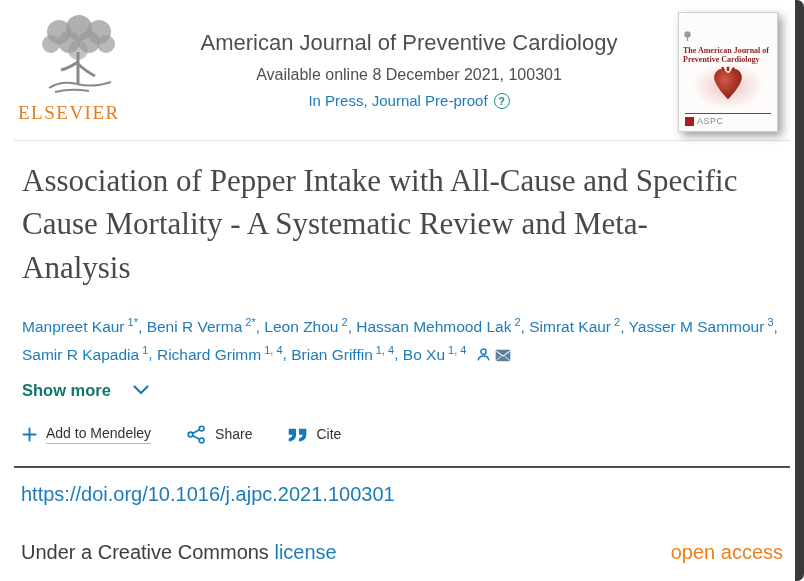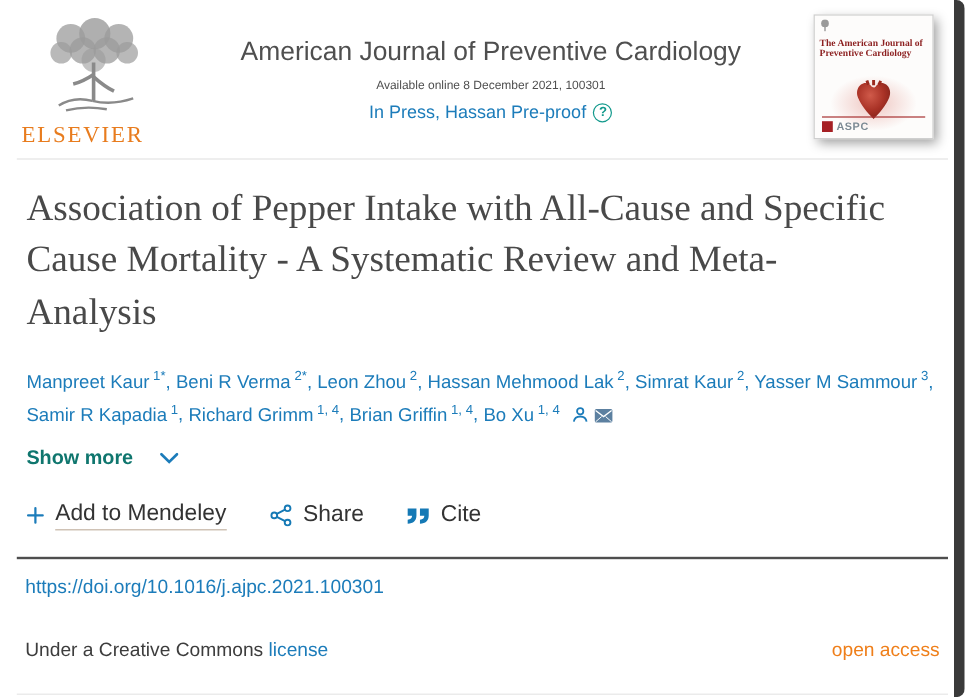--- a/index.html
+++ b/index.html
@@ -14,50 +14,50 @@
   
   .header{display:flex;align-items:flex-start;padding:12px 26px 0 18px;}
   .elsevier{width:122px;text-align:left;cursor:pointer;}
   .elsevier svg{display:block;margin:2px auto 0;}
   .elsevier-word{
     font-family:"Liberation Serif",serif;color:#e87c1e;font-size:19px;
     letter-spacing:1.5px;margin-top:2px;
   }
   .head-center{flex:1;text-align:center;padding-top:18px;}
   .journal-title{font-size:22px;color:#4f4f4f;font-weight:400;cursor:pointer;text-align:center;}
-  .avail{font-size:10px;color:#4f4f4f;margin-top:10px;}
+  .avail{font-size:16px;color:#4f4f4f;margin-top:10px;}
   .inpress{font-size:15px;color:#1c7cba;margin-top:8px;display:inline-flex;align-items:center;gap:6px;cursor:pointer;}
   .qmark{
     display:inline-flex;align-items:center;justify-content:center;
     width:16px;height:16px;border:1.5px solid #12998c;border-radius:50%;
     color:#12998c;font-size:11px;font-weight:bold;box-sizing:border-box;cursor:pointer;
   }
   
   .cover{
-    width:100px;height:104px;background:#fdfcfb;border:1px solid #cfcfcf;
+    width:100px;height:120px;background:#fdfcfb;border:1px solid #cfcfcf;
     box-shadow:4px 4px 9px rgba(0,0,0,.38);position:relative;cursor:pointer;
-    box-sizing:border-box;padding:3px 4px;flex-shrink:0;
+    box-sizing:border-box;padding:18px 4px;flex-shrink:0;
   }
   .cover-top{display:flex;justify-content:space-between;align-items:flex-start;}
   .cover-tree{color:#8a8a8a;font-size:8px;line-height:8px;}
   .cover-vol{color:#b9a9a9;font-size:3.5px;}
   .cover-title{
     font-family:"Liberation Serif",serif;color:#8c1f1f;font-weight:bold;
     font-size:8px;line-height:1.15;margin-top:2px;text-align:left;
   }
   .cover-heart{
     position:absolute;left:50%;top:56px;transform:translate(-50%,-6px);
     width:72px;height:46px;display:flex;align-items:center;justify-content:center;
     background:radial-gradient(closest-side,rgba(205,70,55,.30),rgba(205,70,55,0));
   }
   .cover-bottom{position:absolute;left:6px;right:6px;bottom:5px;}
   .cover-rule{border-top:1px solid #a83030;margin-bottom:2px;}
   .aspc{display:flex;align-items:center;gap:3px;}
   .aspc-square{width:9px;height:9px;background:#a51f23;}
-  .aspc-word{color:#7c8a94;font-size:9px;font-weight:bold;letter-spacing:.5px;}
+  .aspc-word{color:#7c8a94;font-size:9px;font-weight:normal;letter-spacing:.5px;}
   
   .divider-light{border-top:1px solid #e3e3e3;margin:8px 14px 0;}
   .divider-dark{border-top:2px solid #4e4e4e;margin:22px 14px 0;}
   .bottom-line{border-top:1px solid #e7e7e7;margin:26px 14px 0;}
   
   .art-title{
     font-family:"Liberation Serif",serif;font-weight:400;color:#494949;
     font-size:31px;line-height:1.4;margin:18px 20px 0 22px;max-width:732px;
   }
   .authors{
@@ -65,25 +65,25 @@
   }
   .author{cursor:pointer;}
   .author sup{font-size:11px;}
   .author-icons{white-space:nowrap;margin-left:6px;}
   .author-icons svg{vertical-align:-2px;margin-left:4px;cursor:pointer;}
   .show-more{
     margin:13px 0 0 22px;display:inline-flex;align-items:center;gap:22px;
     color:#0f766e;font-size:16.5px;font-weight:bold;cursor:pointer;
   }
   
-  .actions{margin:25px 4px 0 22px;display:flex;align-items:center;gap:36px;font-size:19px;color:#333;}
+  .actions{margin:25px 4px 0 22px;display:flex;align-items:center;gap:36px;font-size:14px;color:#333;}
   .action{display:inline-flex;align-items:center;gap:9px;cursor:pointer;}
   .mendeley-label{border-bottom:1px solid #c4b4a4;padding-bottom:2px;}
   
-  .foot-row{margin:15px 21px 0;display:flex;justify-content:space-between;align-items:baseline;font-size:16px;}
+  .foot-row{margin:15px 21px 0;display:flex;justify-content:space-between;align-items:baseline;font-size:20px;}
   .link-blue{color:#1c7cba;cursor:pointer;text-decoration:none;}
   .foot-row .plain{color:#3d3d3d;}
   .open-access{color:#ef7f1a;cursor:pointer;margin-top:20px;}
 </style>
 </head>
 <body>
 
 <div class="page">
 
   <div class="header">
@@ -114,21 +114,21 @@
         </svg>
       </span>
       <div class="elsevier-word">ELSEVIER</div>
     </div>
 
     <div class="head-center">
       <div class="journal-title">American Journal of Preventive Cardiology</div>
       <div class="avail">Available online 8 December 2021, 100301</div>
       <div>
         <span class="inpress">
-          <span>In Press, Hassan Pre-proof</span>
+          <span>In Press, Journal Pre-proof</span>
           <span class="qmark">?</span>
         </span>
       </div>
     </div>
 
     <div class="cover">
       <div class="cover-top">
         <span class="cover-tree">
           <svg width="9" height="11" viewBox="0 0 9 11">
               <circle cx="4.5" cy="3.5" r="3.2" fill="#9a9a9a"></circle>

